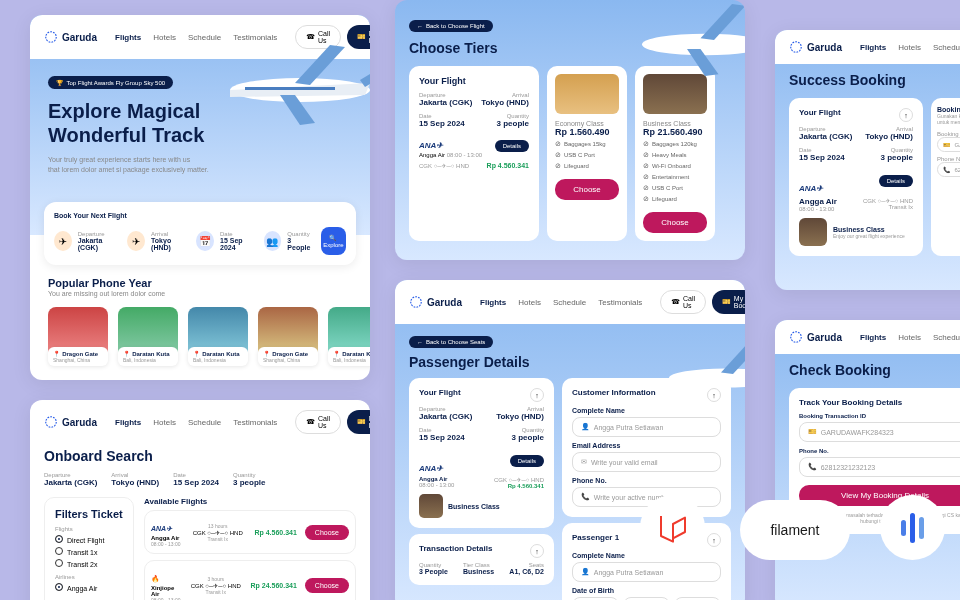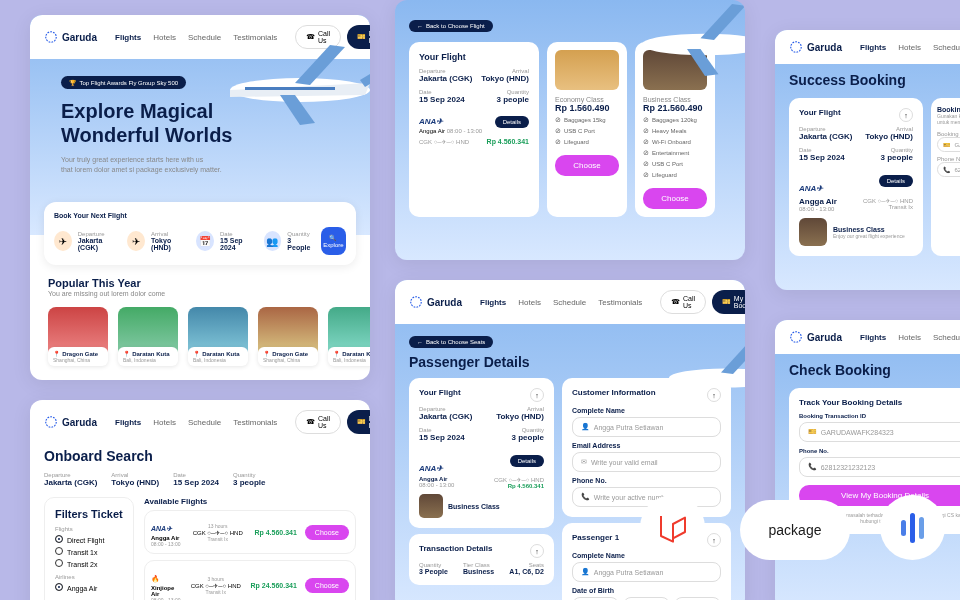--- a/index.html
+++ b/index.html
@@ -6,21 +6,21 @@
 body { background:#b8b8e8; width:960px; height:600px; overflow:hidden; position:relative; }
 .card { background:#fff; border-radius:12px; position:absolute; box-shadow:0 4px 20px rgba(0,0,0,.08); overflow:hidden; }
 .hdr { display:flex; align-items:center; padding:10px 14px; gap:18px; font-size:8px; }
 .logo { display:flex; align-items:center; gap:4px; font-weight:700; font-size:10px; color:#0a1e4a; }
 .logo svg { width:14px; height:14px; }
 .nav { display:flex; gap:12px; color:#666; font-size:8px; }
 .nav span:first-child { color:#0a1e4a; font-weight:600; }
 .hdr-r { margin-left:auto; display:flex; gap:6px; }
 .btn-o { border:1px solid #ddd; border-radius:12px; padding:4px 10px; font-size:7px; display:flex; align-items:center; gap:3px; }
 .btn-d { background:#0a1e4a; color:#fff; border-radius:12px; padding:4px 10px; font-size:7px; display:flex; align-items:center; gap:3px; }
-.btn-b { background:#d946ef; color:#fff; border-radius:10px; padding:6px 14px; font-size:8px; text-align:center; border:none; }
+.btn-b { background:#be185d; color:#fff; border-radius:10px; padding:6px 14px; font-size:8px; text-align:center; border:none; }
 .badge { background:#0a1e4a; color:#fff; border-radius:10px; padding:3px 8px; font-size:6px; display:inline-flex; align-items:center; gap:3px; }
 .h1 { font-size:20px; font-weight:800; color:#0a1e4a; line-height:1.2; }
 .h2 { font-size:14px; font-weight:800; color:#0a1e4a; }
 .sub { font-size:7px; color:#888; line-height:1.4; }
 .plane { position:absolute; right:-30px; top:10px; width:200px; height:120px; }
 .sky { background:linear-gradient(180deg,#8ab8f0 0%,#d8e8ff 100%); }
 .sbox { background:#fff; border-radius:12px; padding:10px; box-shadow:0 2px 10px rgba(0,0,0,.08); }
 .sflds { display:flex; gap:8px; margin-top:8px; }
 .sfld { display:flex; align-items:center; gap:6px; }
 .sico { width:20px; height:20px; border-radius:50%; display:flex; align-items:center; justify-content:center; font-size:10px; }
@@ -68,23 +68,23 @@
           <span>Flights</span>
           <span>Hotels</span>
           <span>Schedule</span>
           <span>Testimonials</span>
         </div>
       <div class="hdr-r">
           <div class="btn-o">☎ <span>Call Us</span></div>
           <div class="btn-d">🎫 <span>My Booking</span></div>
         </div>
     </div>
-    <div style="padding:12px 31px; position:relative; z-index:2;">
+    <div style="padding:12px 18px; position:relative; z-index:2;">
       <div class="badge">🏆 <span>Top Flight Awards Fly Group Sky 500</span></div>
-      <div class="h1" style="margin-top:10px;"><span>Explore Magical</span><br><span>Wonderful Worlds</span></div>
+      <div class="h1" style="margin-top:10px;"><span>Explore Magical</span><br><span>Wonderful Track</span></div>
       <div class="sub" style="margin-top:8px;"><span>Your truly great experience starts here with us</span><br><span>that lorem dolor amet si package exclusively matter.</span></div>
     </div>
     <svg class="plane" viewBox="0 0 200 120">
         <ellipse cx="100" cy="65" rx="70" ry="12" fill="#fff"></ellipse>
         <path d="M30 65 L170 58 L165 70 L30 72 Z" fill="#e8eef5"></path>
         <path d="M95 58 L130 20 L145 22 L110 60 Z" fill="#6a9ed8"></path>
         <path d="M80 70 L100 100 L115 98 L95 70 Z" fill="#6a9ed8"></path>
         <path d="M160 55 L185 40 L188 48 L165 62 Z" fill="#6a9ed8"></path>
         <rect x="45" y="62" width="90" height="3" fill="#4a7ec0"></rect>
       </svg>
@@ -120,21 +120,21 @@
             </div>
           </div>
         <div class="expb">
             <span>🔍</span>
             <span>Explore</span>
           </div>
       </div>
     </div>
   </div>
   <div style="padding:42px 18px 12px;">
-    <div class="h2" style="font-size:11px;">Popular This Year</div>
+    <div class="h2" style="font-size:11px;">Popular Phone Year</div>
     <div class="sub">You are missing out lorem dolor come</div>
     <div class="dest" style="margin-top:8px;" id="dest">
         <div class="dcard">
           <div class="dimg" style="background:linear-gradient(#c44,#e88)"></div>
           <div class="dtag">
             <div class="dn">📍 Dragon Gate</div>
             <div class="ds">Shanghai, China</div>
           </div>
         </div>
         <div class="dcard">
@@ -165,20 +165,21 @@
             <div class="ds">Bali, Indonesia</div>
           </div>
         </div>
       </div>
   </div>
 </div>
 
 <div class="card sky" style="left:395px; top:0; width:350px; height:260px;">
   <div style="padding:14px; position:relative;">
     <div class="badge">← <span>Back to Choose Flight</span></div>
+    <div class="h2" style="margin-top:8px;">Choose Tiers</div>
     <svg class="plane" style="right:-50px; top:-20px; width:180px;" viewBox="0 0 200 120">
         <ellipse cx="100" cy="65" rx="70" ry="12" fill="#fff"></ellipse>
         <path d="M95 58 L130 20 L145 22 L110 60 Z" fill="#6a9ed8"></path>
         <path d="M80 70 L100 100 L115 98 L95 70 Z" fill="#6a9ed8"></path>
       </svg>
     <div style="display:flex; gap:8px; margin-top:10px;">
       <div class="wbox" style="width:130px;">
         <div class="wval" style="font-size:9px;">Your Flight</div>
         <div class="wrow" style="margin-top:6px;">
             <div>
@@ -532,18 +533,18 @@
 hubungi tim sales kam</div>
     </div>
   </div>
 </div>
 
 <div style="position:absolute; left:640px; top:495px; width:65px; height:65px; background:#fff; border-radius:50%; display:flex; align-items:center; justify-content:center;">
     <svg width="40" height="40" viewBox="0 0 50 50">
       <path d="M10 10 L10 35 L25 42 L25 20 L40 12 L40 30 L25 38 M25 20 L40 12" fill="none" stroke="#ef3b2d" stroke-width="2.5" stroke-linejoin="round"></path>
     </svg>
   </div>
-<div style="position:absolute; left:740px; top:500px; width:110px; height:60px; background:#fff; border-radius:30px; display:flex; align-items:center; justify-content:center; font-size:14px; font-weight:500; color:#1a1a1a;">package</div>
+<div style="position:absolute; left:740px; top:500px; width:110px; height:60px; background:#fff; border-radius:30px; display:flex; align-items:center; justify-content:center; font-size:14px; font-weight:500; color:#1a1a1a;">filament</div>
 <div style="position:absolute; left:880px; top:495px; width:65px; height:65px; background:#fff; border-radius:50%; display:flex; align-items:center; justify-content:center; gap:4px;">
     <div style="width:5px; height:16px; background:#4a7ee8; border-radius:3px;"></div>
     <div style="width:5px; height:30px; background:#2a5ee8; border-radius:3px;"></div>
     <div style="width:5px; height:22px; background:#6a9ee8; border-radius:3px;"></div>
   </div>
 
 </body></html>

